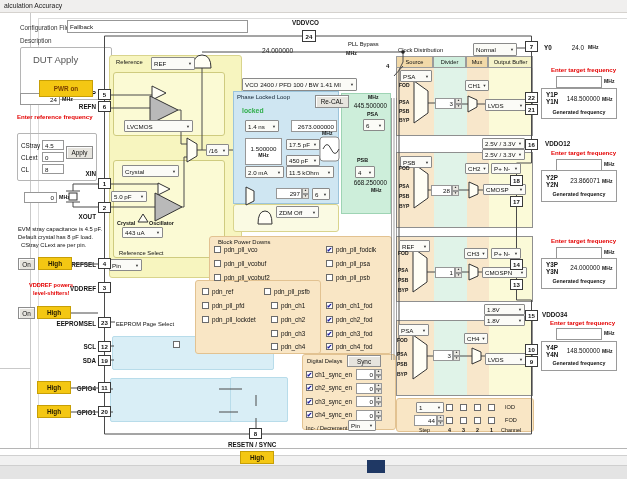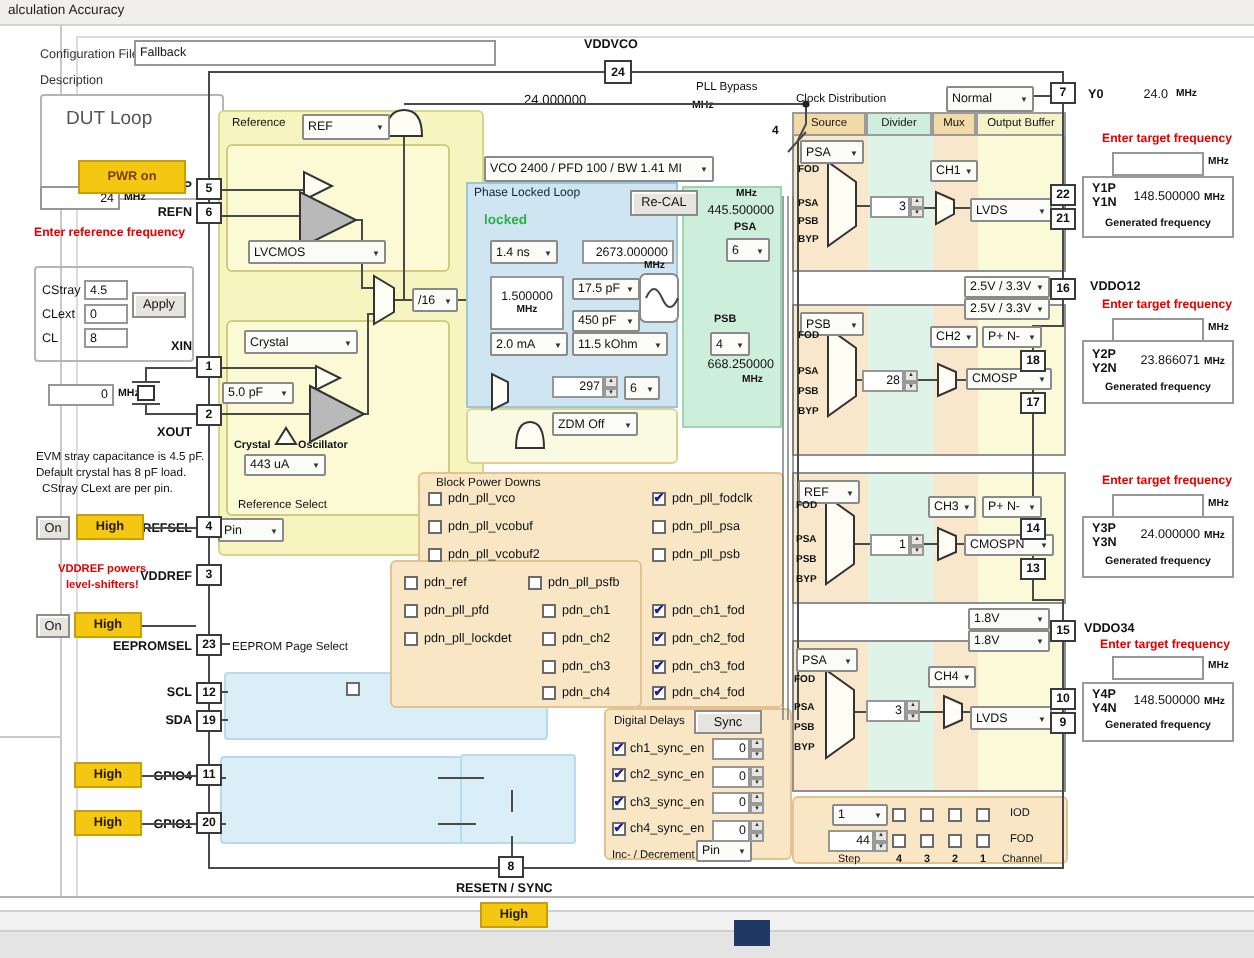--- a/index.html
+++ b/index.html
@@ -156,21 +156,21 @@
   <div class="in" style="left:67px;top:20px;width:181px;height:13px">Fallback</div>
   <span class="lbl" style="left:20px;top:37px;color:#333">Description</span>
   <span class="lbl b" style="left:292px;top:19px">VDDVCO</span>
   <div class="pin" style="left:302px;top:30px;width:14px;height:12px">24</div>
   <span class="lbl" style="left:348px;top:41px;font-size:5.8px">PLL Bypass</span>
   <span class="lbl" style="left:262px;top:47px;font-size:6.6px">24.000000</span>
   <span class="lbl b" style="left:346px;top:50px;font-size:5.3px">MHz</span>
   <span class="lbl b" style="left:386px;top:63px;font-size:6px">4</span>
 
   <div class="box" style="left:20px;top:47px;width:92px;height:53px;border:1px solid #b5b5b5;border-radius:2px;background:#fff"></div>
-  <span class="lbl" style="left:33px;top:55px;font-size:9.5px;color:#555">DUT Loop</span>
+  <span class="lbl" style="left:33px;top:55px;font-size:9.5px;color:#555">DUT Apply</span>
   <div class="ybtn" style="left:39px;top:80px;width:54px;height:17px;color:#7a3f00">PWR on</div>
 
   <span class="lbl b" style="left:72px;top:90px;width:24px;text-align:right">REFP</span>
   <span class="lbl b" style="left:72px;top:103px;width:24px;text-align:right">REFN</span>
   <div class="pin" style="left:98px;top:89px">5</div>
   <div class="pin" style="left:98px;top:101px">6</div>
   <div class="in r" style="left:20px;top:93px;width:40px;height:12px">24</div>
   <span class="lbl b" style="left:62px;top:96px;font-size:5.3px">MHz</span>
   <span class="lbl red" style="left:17px;top:113px">Enter reference frequency</span>
 

